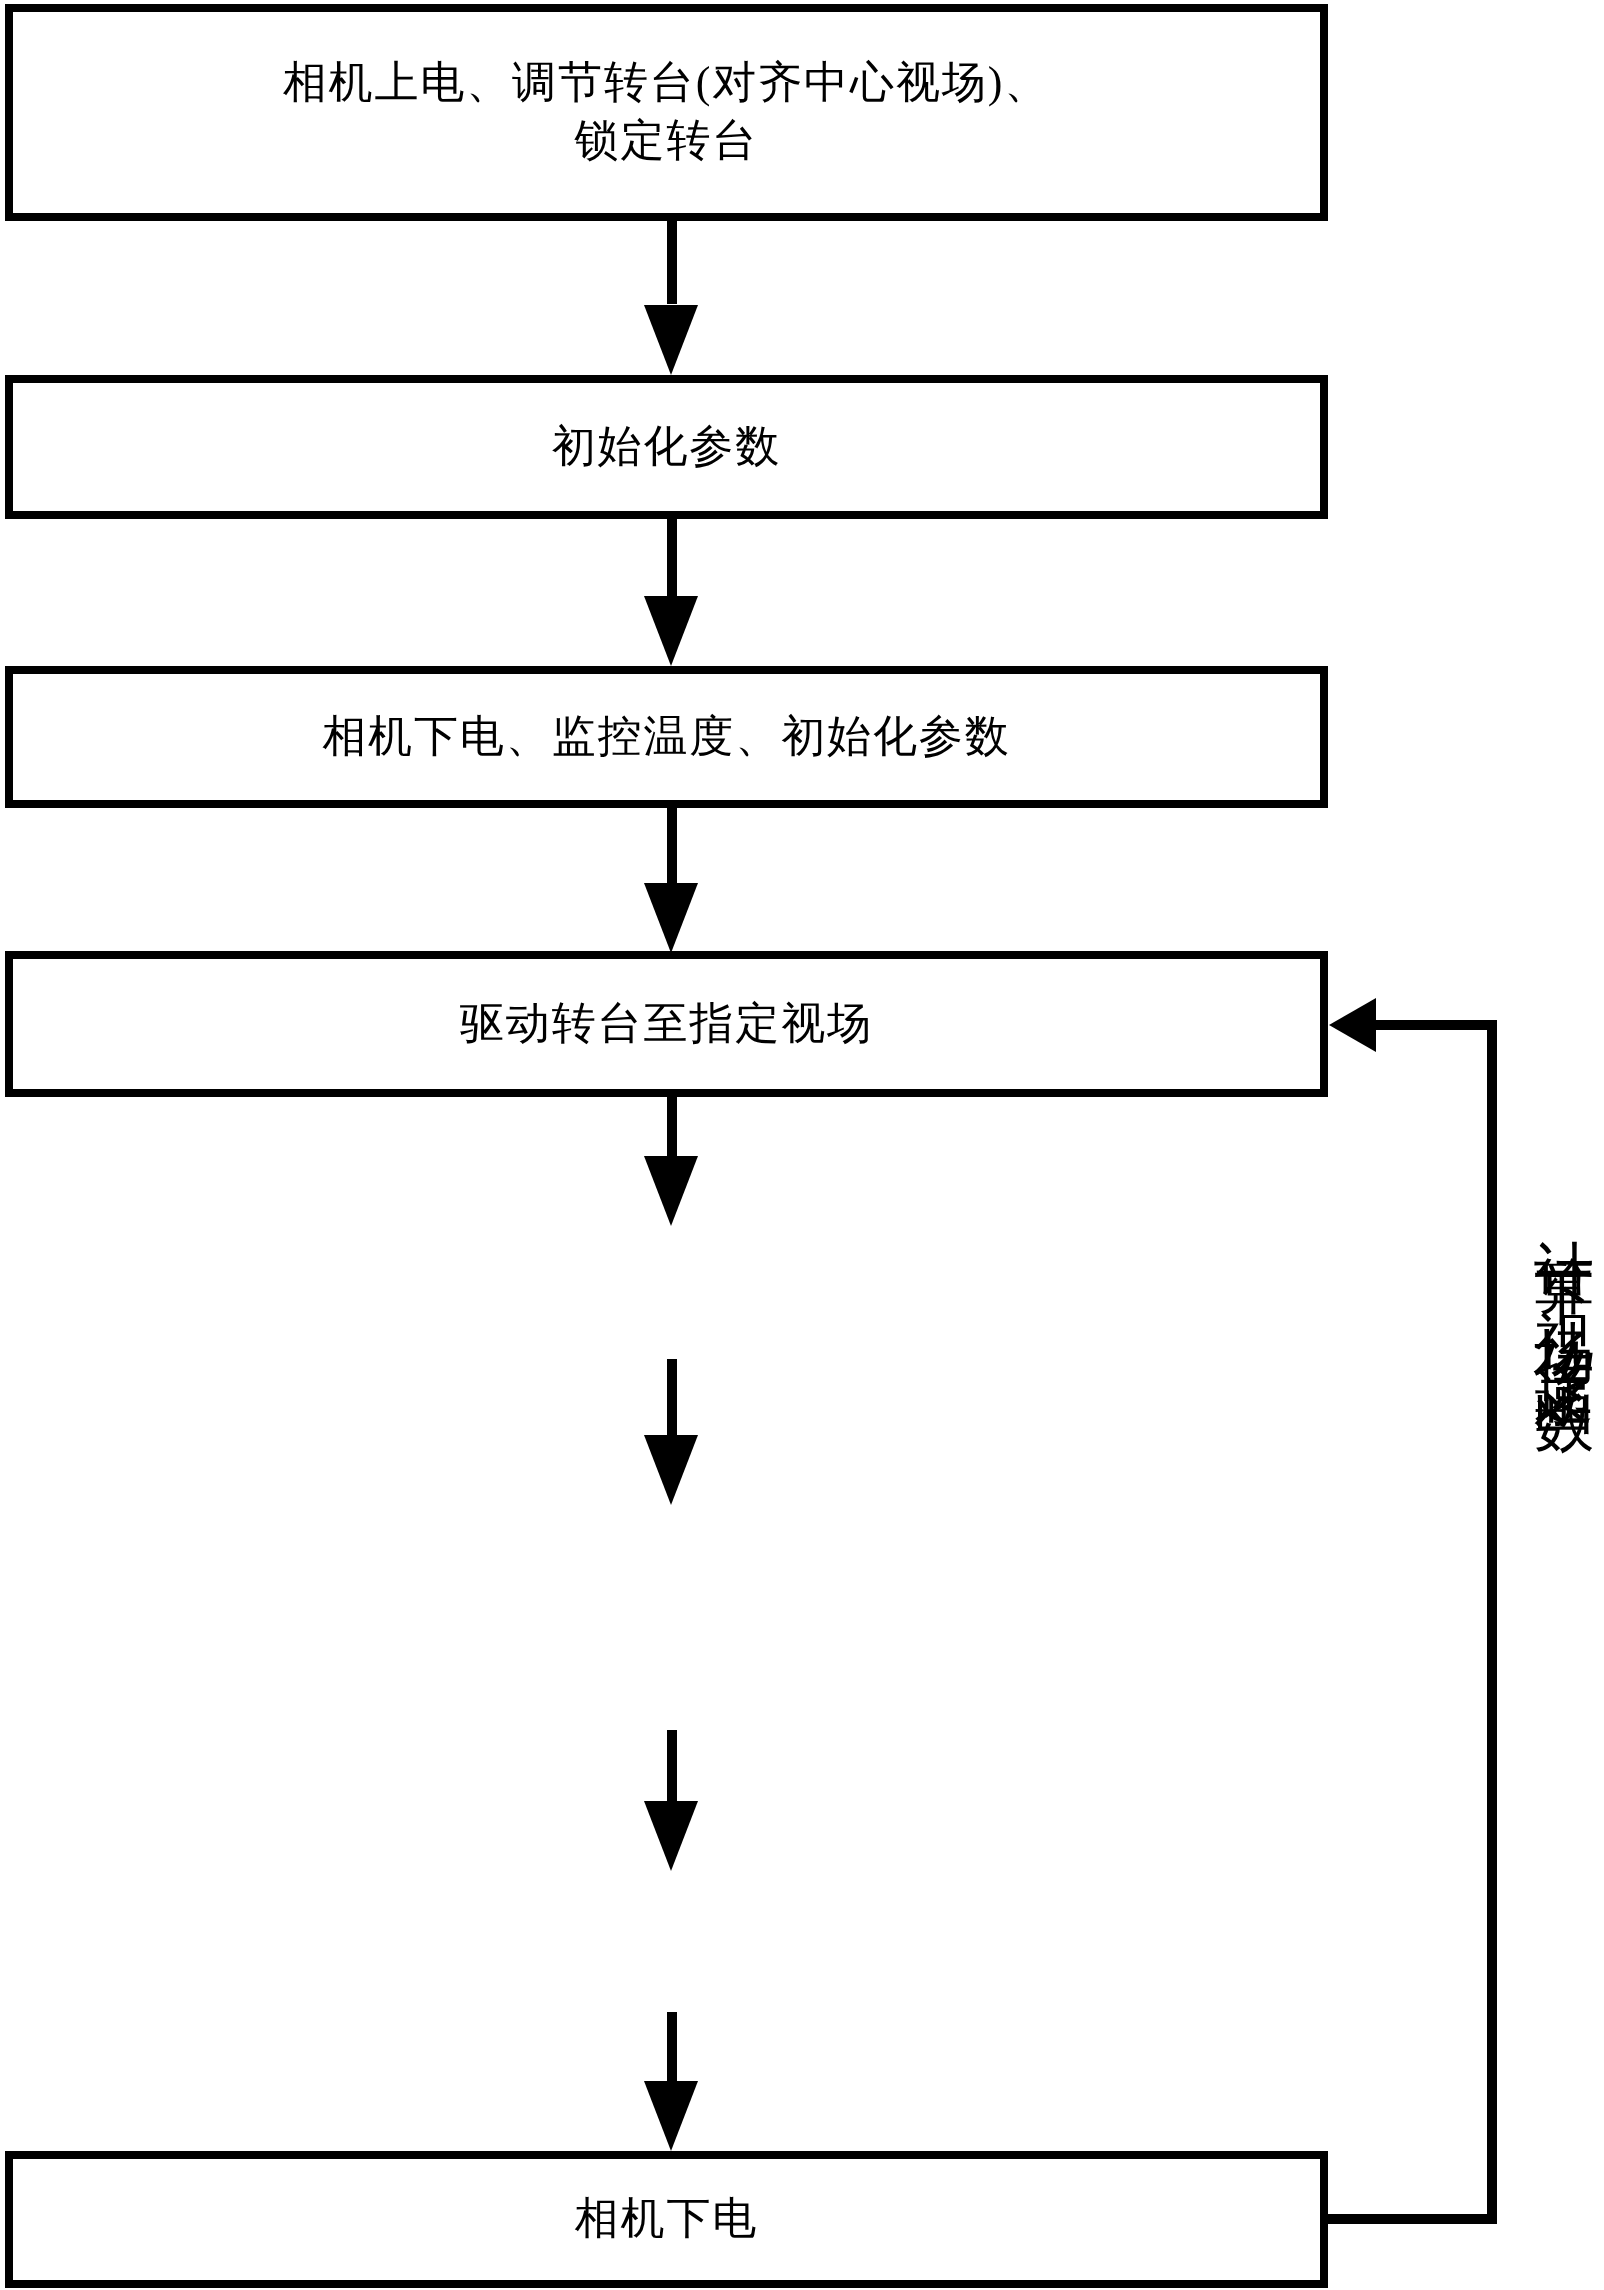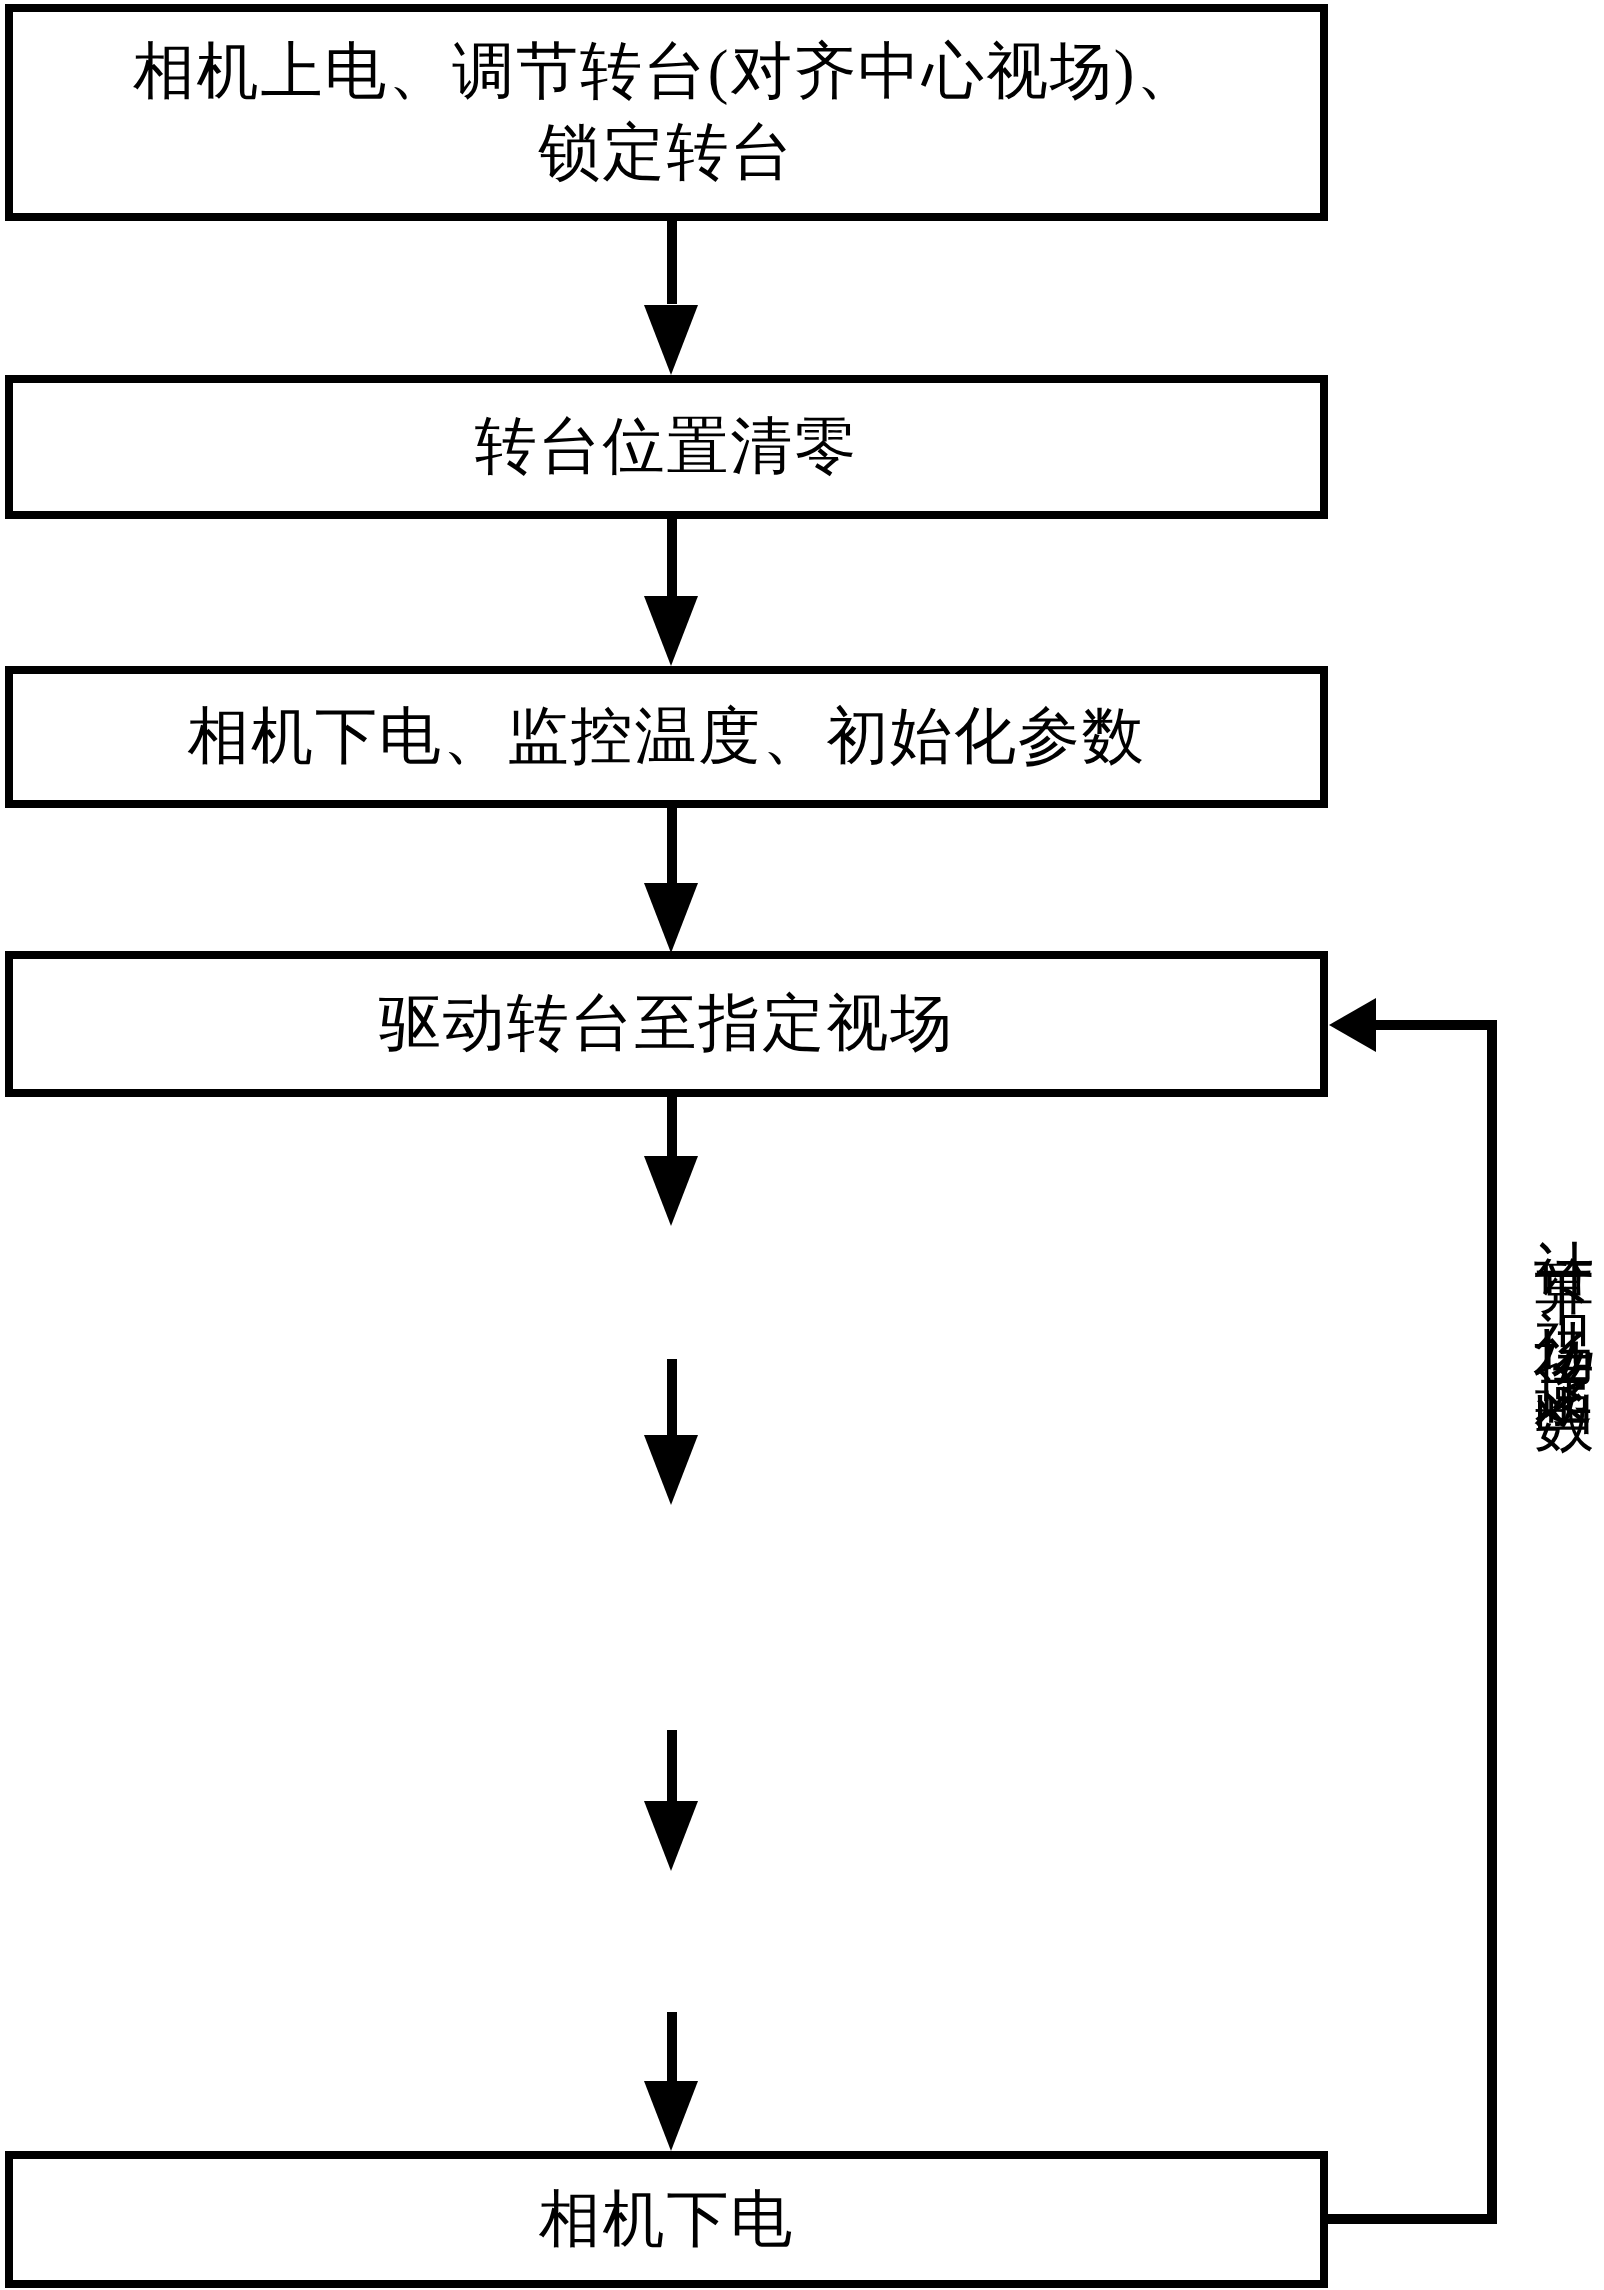--- a/index.html
+++ b/index.html
@@ -16,21 +16,21 @@
     left: 4.9px;
     width: 1323px;
     box-sizing: border-box;
     border: 8.7px solid #000000;
     background: #ffffff;
     display: flex;
     align-items: center;
     justify-content: center;
   }
   .fbox-label {
-    font-size: 62px;
+    font-size: 44px;
     line-height: 1.32;
     color: #000000;
     text-align: center;
     white-space: pre-line;
     letter-spacing: 1.9px;
   }
   .shaft {
     position: absolute;
     left: 667px;
     width: 9.7px;
@@ -71,21 +71,21 @@
 <body>
 
 <div id="stage">
 
   <div class="fbox" style="top:3.9px;height:217px;">
     <span class="fbox-label">相机上电、调节转台(对齐中心视场)、
 锁定转台</span>
   </div>
 
   <div class="fbox" style="top:375px;height:144px;">
-    <span class="fbox-label">转台位置清零</span>
+    <span class="fbox-label">初始化参数</span>
   </div>
 
   <div class="fbox" style="top:666px;height:142px;">
     <span class="fbox-label">相机下电、监控温度、初始化参数</span>
   </div>
 
   <div class="fbox" style="top:951px;height:146px;">
     <span class="fbox-label">驱动转台至指定视场</span>
   </div>
 

